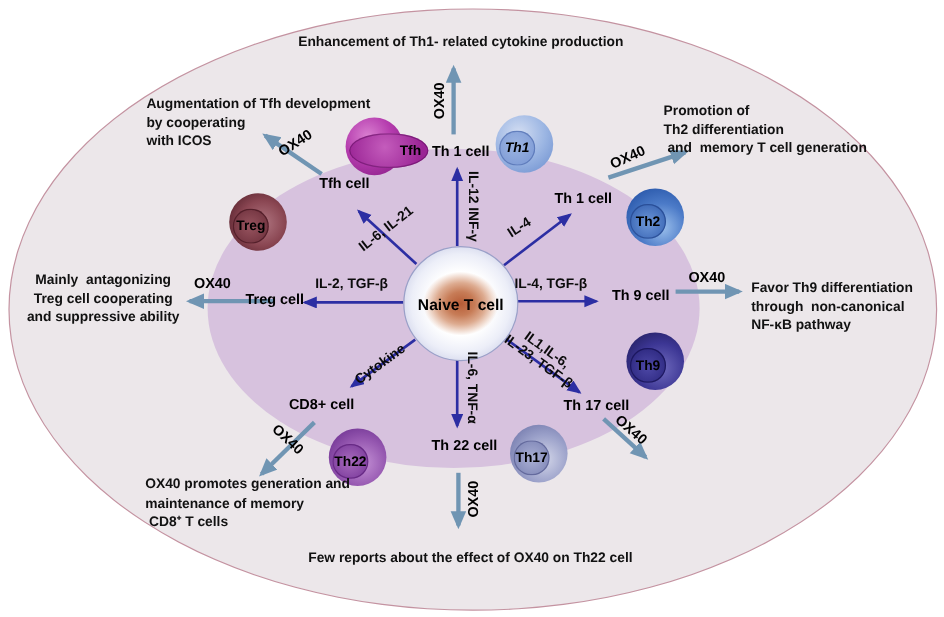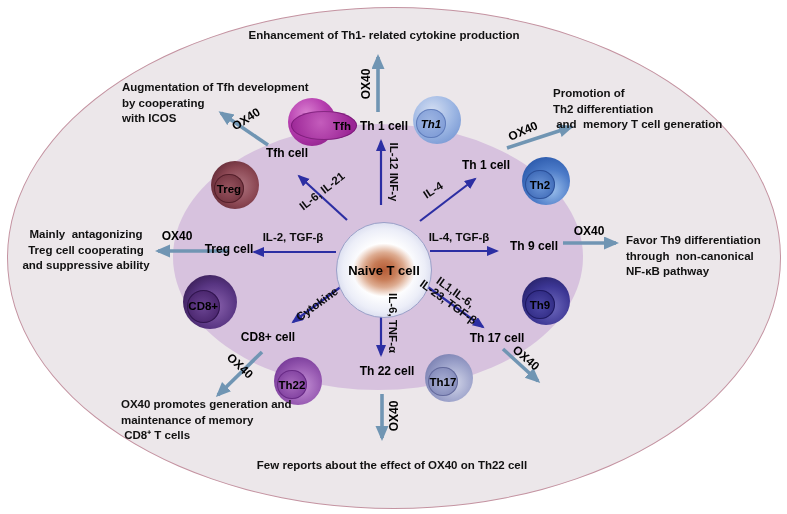--- a/index.html
+++ b/index.html
@@ -22,23 +22,23 @@
   .th2{background:radial-gradient(circle at 62% 68%,#9cc0ec 0%,#4c7bc8 45%,#1f4da1 95%);}
   .th2 .cell-inner{background:radial-gradient(circle at 50% 55%,#6d97d8,#3a66b5 80%);box-shadow:inset 0 0 0 1px rgba(20,50,120,.5);}
   .th9{background:radial-gradient(circle at 60% 62%,#6f6abd 0%,#3c3694 50%,#1e1a57 95%);}
   .th9 .cell-inner{background:radial-gradient(circle at 50% 55%,#4d48a6,#2d2880 80%);box-shadow:inset 0 0 0 1px rgba(15,10,70,.6);}
   .th17{background:radial-gradient(circle at 60% 60%,#d3d6e9 0%,#9aa0c9 50%,#6a70a5 95%);}
   .th17 .cell-inner{background:radial-gradient(circle at 50% 52%,#aab0d4,#8188b8 80%);box-shadow:inset 0 0 0 1px rgba(70,75,130,.55);}
   .th22{background:radial-gradient(circle at 58% 60%,#c592d6 0%,#9557b0 50%,#65298a 95%);}
   .th22 .cell-inner{background:radial-gradient(circle at 48% 50%,#a86bbd,#7d3d9d 80%);box-shadow:inset 0 0 0 1px rgba(80,20,110,.55);}
   .cd8{background:radial-gradient(circle at 58% 58%,#8a62ae 0%,#583582 50%,#2a1242 95%);}
   .cd8 .cell-inner{background:radial-gradient(circle at 48% 52%,#6a4492,#452168 80%);box-shadow:inset 0 0 0 1px rgba(30,8,55,.6);}
-  .treg{background:radial-gradient(circle at 58% 52%,#b07681 0%,#8a4652 50%,#4f1d28 95%);margin-left:20px;}
+  .treg{background:radial-gradient(circle at 58% 52%,#b07681 0%,#8a4652 50%,#4f1d28 95%);}
   .treg .cell-inner{background:radial-gradient(circle at 48% 50%,#97545f,#71333f 80%);box-shadow:inset 0 0 0 1px rgba(60,15,25,.6);}
-  .naive{position:absolute;left:336px;top:222px;width:94px;height:94px;border-radius:50%;z-index:4;
+  .naive{position:absolute;left:336px;top:205px;width:94px;height:94px;border-radius:50%;z-index:4;
           background:radial-gradient(circle,#ffffff 40%,#eceef8 62%,#c3c7e3 88%,#a9aed6 100%);
           border:1px solid #9aa0c8;display:flex;align-items:center;justify-content:center;}
   .naive::before{content:"";position:absolute;left:14px;top:19px;width:66px;height:56px;border-radius:50%;
           background:radial-gradient(closest-side,#b65c36 0%,#c77c57 35%,#ddab90 62%,rgba(246,241,240,0) 95%);}
   .naive-label{position:relative;font-weight:bold;font-size:13px;z-index:1;}
   .nlabel{position:absolute;transform:translate(-50%,-50%);font-weight:bold;font-size:12px;
           white-space:nowrap;z-index:5;}
   .clabel{position:absolute;font-weight:bold;font-size:11.5px;color:#0b0b0b;white-space:pre;
           text-align:center;line-height:12px;z-index:5;}
   .ox40{position:absolute;font-weight:bold;font-size:12px;z-index:5;white-space:nowrap;}
@@ -107,25 +107,20 @@
   <div class="cell th17" style="left:425px;top:354px;width:48px;height:48px">
       <div class="cell-inner">
         <span>Th17</span>
       </div>
     </div>
   <div class="cell th22" style="left:274px;top:357px;width:48px;height:48px">
       <div class="cell-inner">
         <span>Th22</span>
       </div>
     </div>
-  <div class="cell cd8" style="left:183px;top:275px;width:54px;height:54px">
-      <div class="cell-inner">
-        <span>CD8+</span>
-      </div>
-    </div>
   <div class="cell treg" style="left:191px;top:161px;width:48px;height:48px">
       <div class="cell-inner">
         <span>Treg</span>
       </div>
     </div>
 
   <div class="nlabel" style="left:287px;top:153px">Tfh cell</div>
   <div class="nlabel" style="left:384px;top:126px">Th 1 cell</div>
   <div class="nlabel" style="left:486px;top:165px">Th 1 cell</div>
   <div class="nlabel" style="left:534px;top:246px">Th 9 cell</div>

